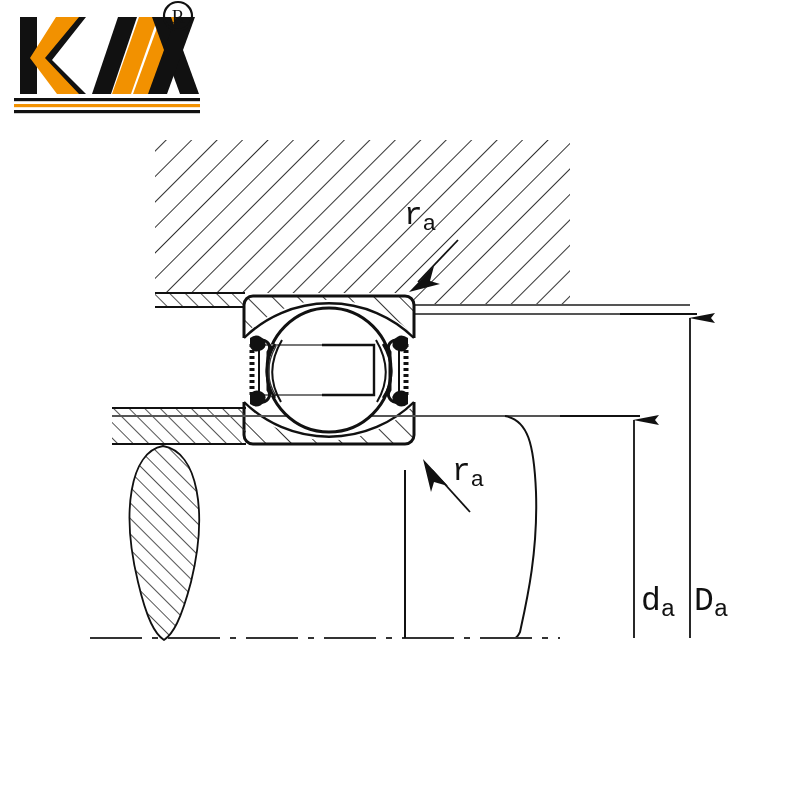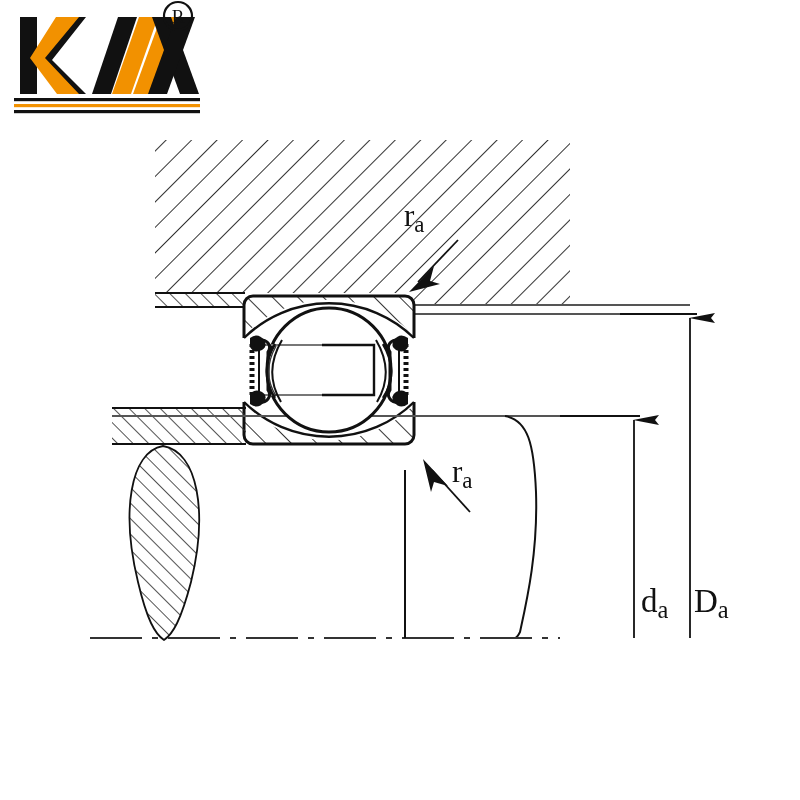--- a/index.html
+++ b/index.html
@@ -26,21 +26,21 @@
   }
   #drawing {
     position: absolute;
     left: 0px;
     top: 0px;
     width: 800px;
     height: 800px;
   }
   .lbl {
     position: absolute;
-    font-family: Liberation Serif, serif;
+    font-family: Liberation Mono, monospace;
     color: #111111;
     white-space: nowrap;
     line-height: 1;
   }
   .lbl .sub {
     font-size: 0.74em;
     vertical-align: baseline;
     position: relative;
     top: 0.26em;
     letter-spacing: 0;

